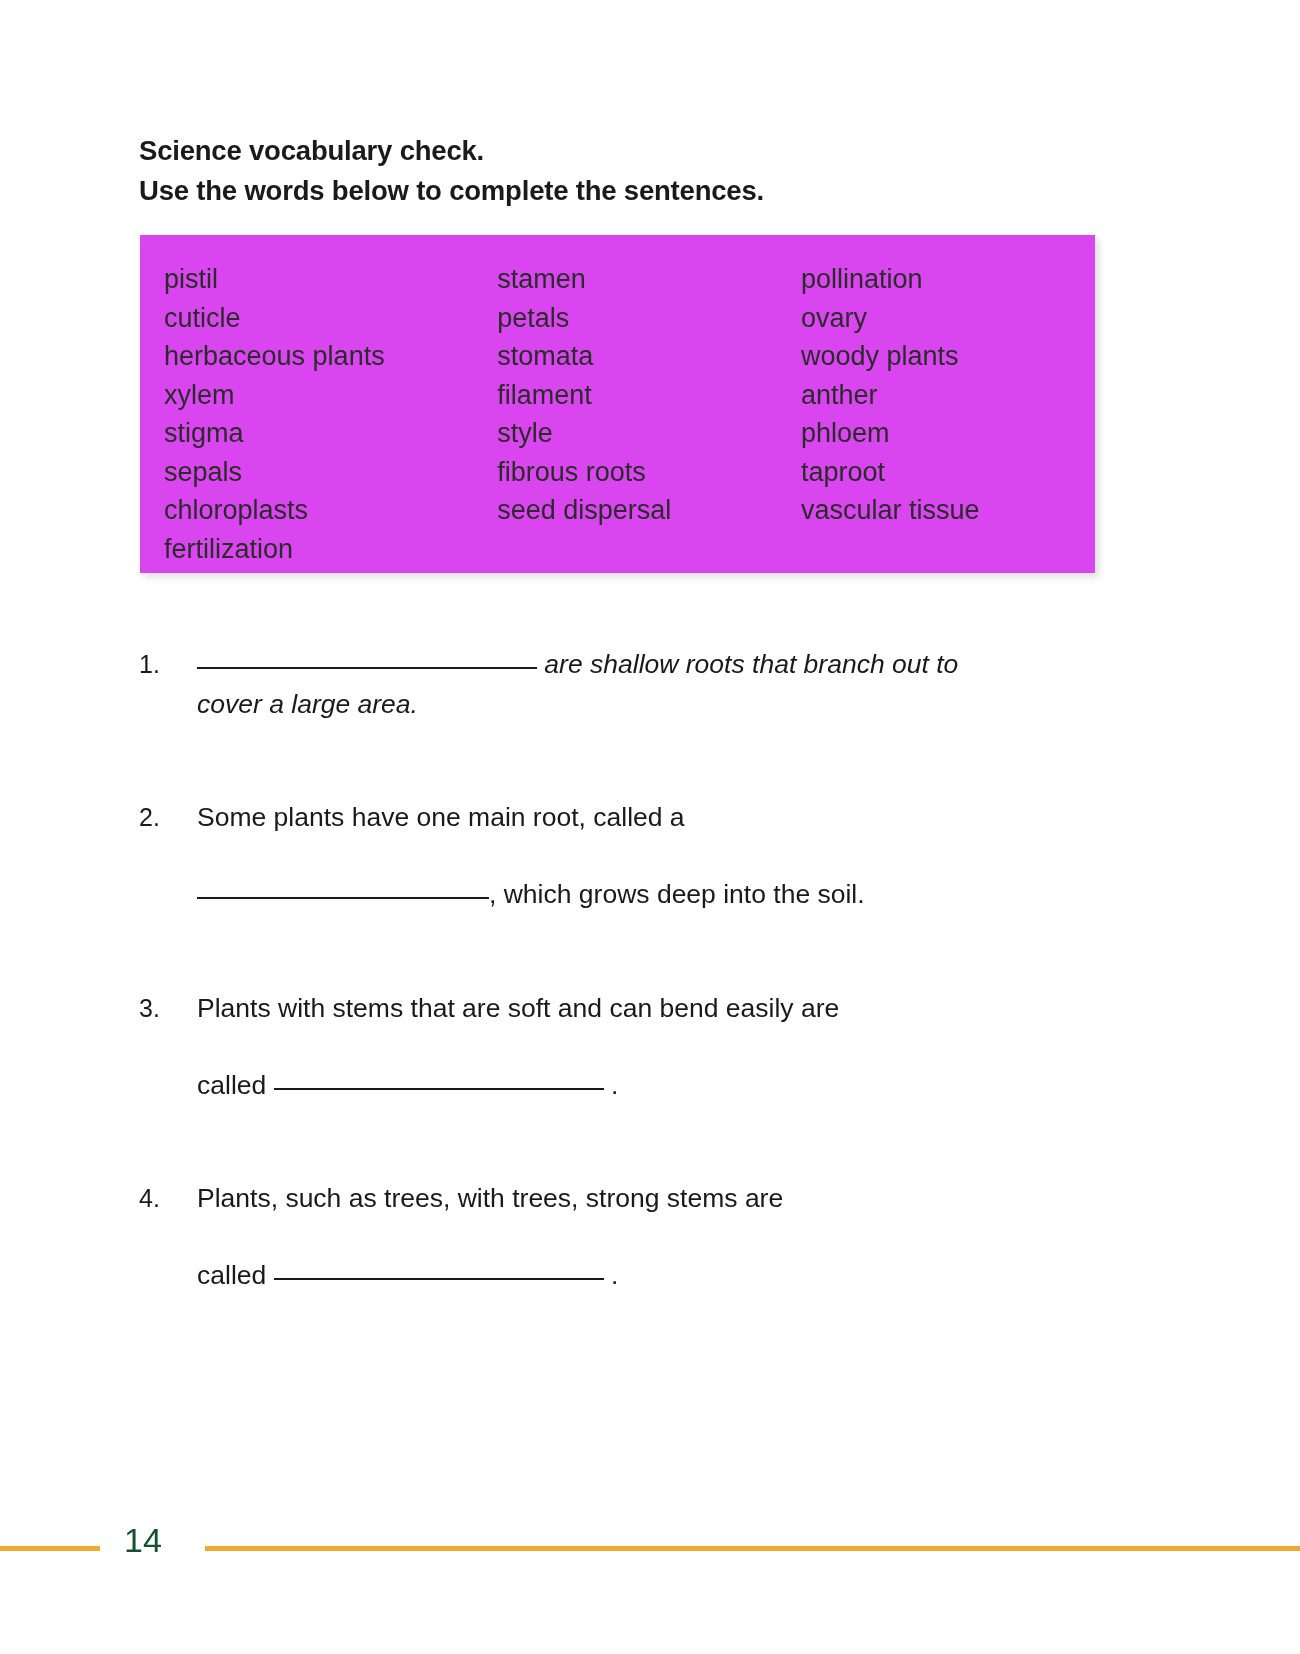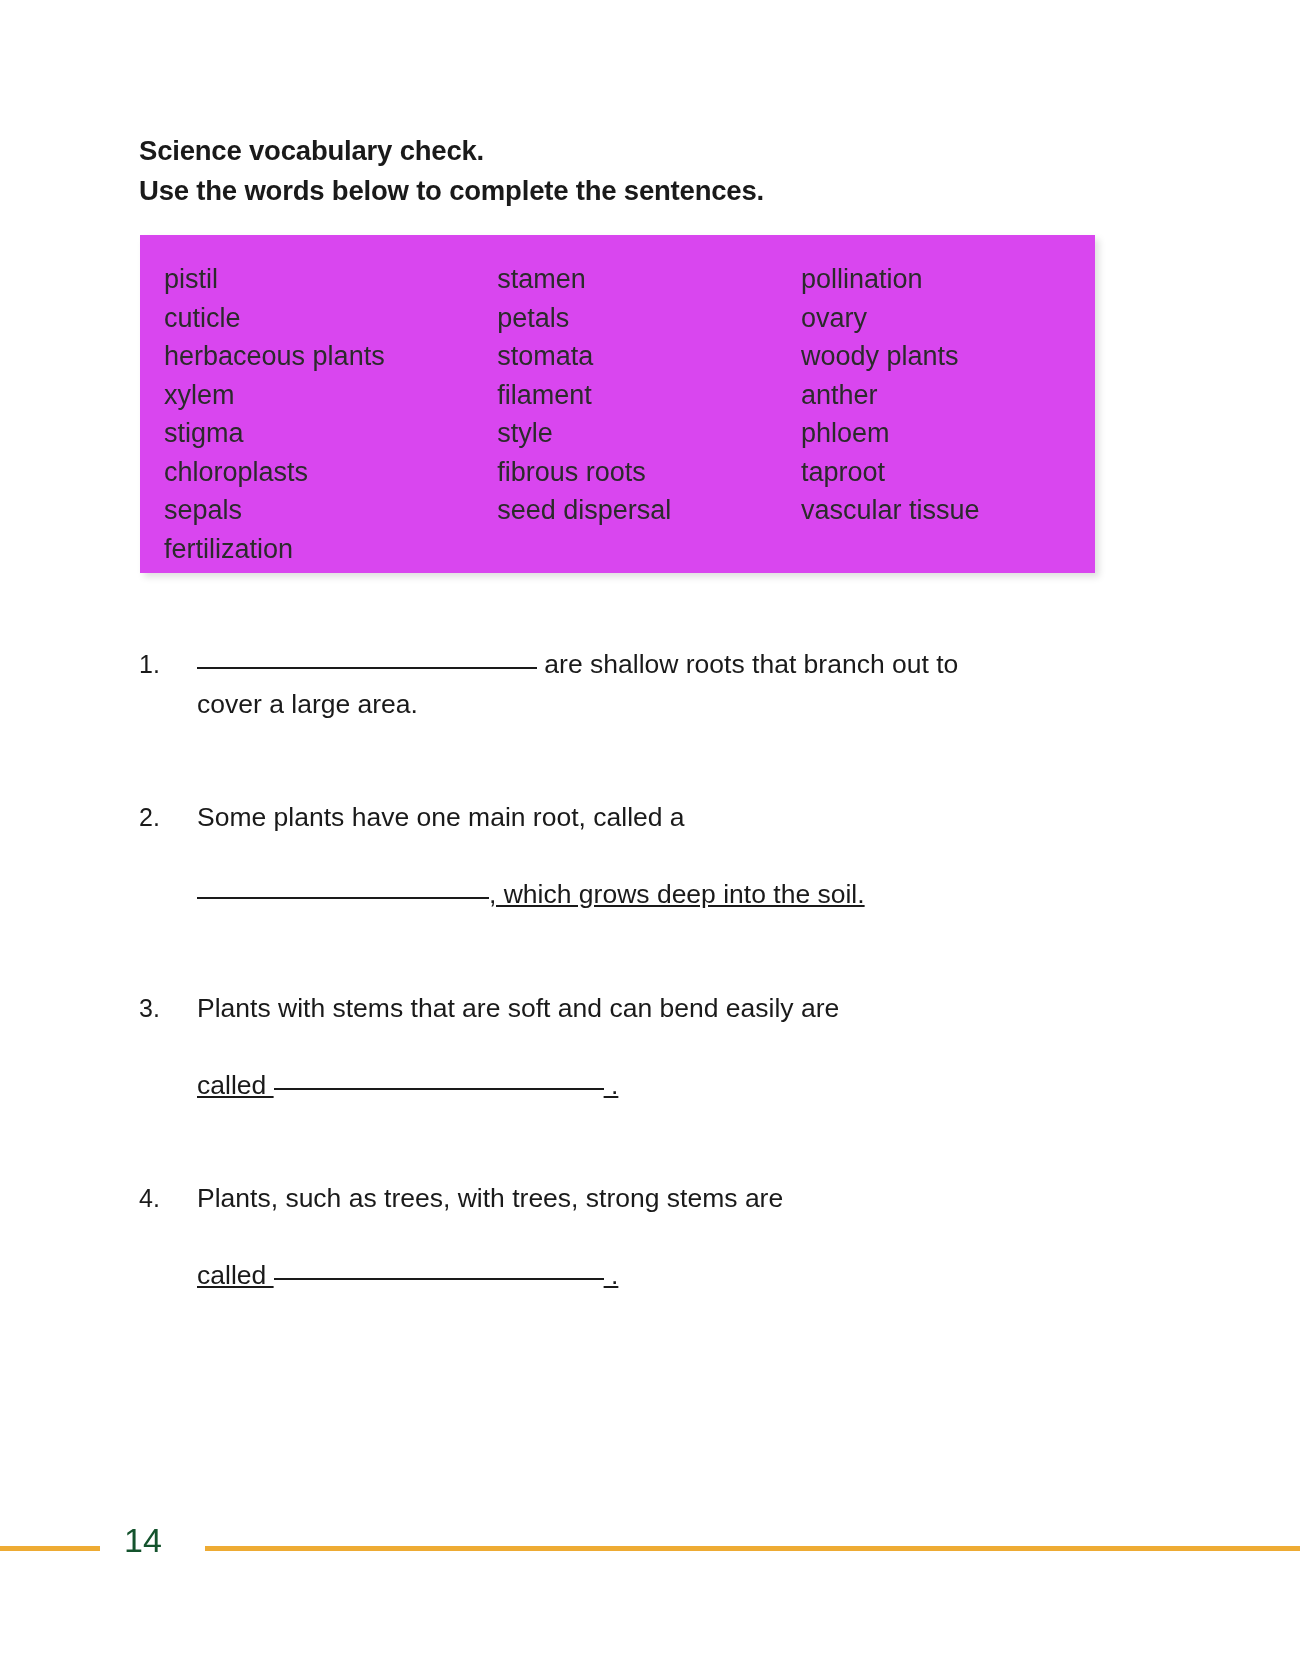--- a/index.html
+++ b/index.html
@@ -88,21 +88,21 @@
     position: absolute;
     left: 197px;
     width: 900px;
   }
   .q-line {
     font-size: 26.5px;
     line-height: 40px;
     color: #1a1a1a;
     white-space: nowrap;
   }
-  .q-line.spaced { margin-top: 37px; text-decoration: underline; }
+  .q-line.spaced { margin-top: 37px; }
 
   .blank {
     display: inline-block;
     border-bottom: 2px solid #1a1a1a;
     vertical-align: baseline;
     position: relative;
     top: -4px;
   }
   .blank.w1 { width: 340px; }
   .blank.w2 { width: 292px; }
@@ -154,22 +154,22 @@
 
   <div class="wordbank">
     <div class="wordbank-cols">
 
       <div class="wb-col c1">
         <div class="wb-item">pistil</div>
         <div class="wb-item">cuticle</div>
         <div class="wb-item">herbaceous plants</div>
         <div class="wb-item">xylem</div>
         <div class="wb-item">stigma</div>
+        <div class="wb-item">sepals</div>
         <div class="wb-item">chloroplasts</div>
-        <div class="wb-item">sepals</div>
         <div class="wb-item">fertilization</div>
       </div>
 
       <div class="wb-col c2">
         <div class="wb-item">stamen</div>
         <div class="wb-item">petals</div>
         <div class="wb-item">stomata</div>
         <div class="wb-item">filament</div>
         <div class="wb-item">style</div>
         <div class="wb-item">fibrous roots</div>
@@ -185,21 +185,21 @@
         <div class="wb-item">taproot</div>
         <div class="wb-item">vascular tissue</div>
       </div>
 
     </div>
   </div>
 
   <div class="questions">
 
     <div class="q-num" style="top:644px;">1.</div>
-    <div class="q-body" style="top:644px;">
+    <div class="q-body" style="top:644px;font-style:italic;">
       <div class="q-line"><span class="blank w1"></span><span> are shallow roots that branch out to</span></div>
       <div class="q-line">cover a large area.</div>
     </div>
 
     <div class="q-num" style="top:797px;">2.</div>
     <div class="q-body" style="top:797px;">
       <div class="q-line">Some plants have one main root, called a</div>
       <div class="q-line spaced"><span class="blank w2"></span><span>, which grows deep into the soil.</span></div>
     </div>
 

